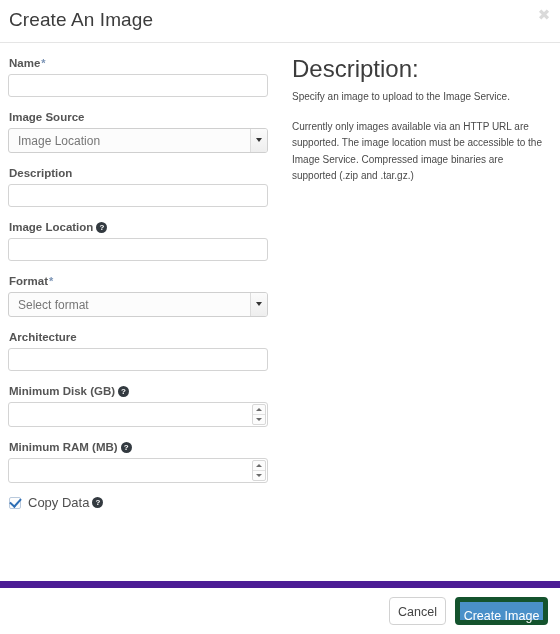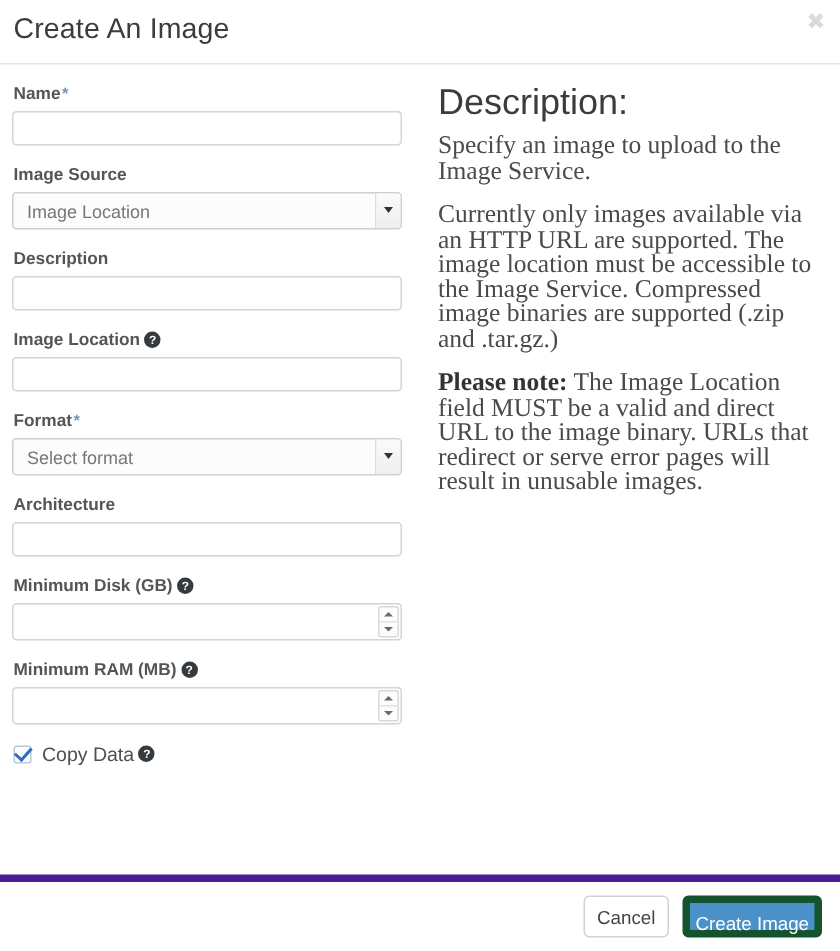--- a/index.html
+++ b/index.html
@@ -59,21 +59,21 @@
     padding: 0;
     font-family: "Liberation Sans", sans-serif;
   }
 
   
   .modal-body {
     flex: 1 1 auto;
     position: relative;
     padding: 0;
     display: flex;
-    border-bottom: 5px solid #4c1d95;
+    border-bottom: 7px solid #4c1d95;
     justify-content: flex-end;
   }
   .col-form {
     width: 285px;
     flex: 0 0 285px;
     padding: 13px 0 0 8px;
     box-sizing: border-box;
   }
   .col-desc {
     flex: 1 1 auto;
@@ -269,25 +269,24 @@
 
   
   .desc-title {
     font-size: 24px;
     font-weight: 400;
     color: #3c3c3c;
     margin: 0 0 8px 0;
     line-height: 24px;
   }
   .desc-p {
-    font-size: 17px;
+    font-size: 10px;
     color: #4a4a4a;
     line-height: 16.5px;
     margin: 0 0 13px 0;
-    font-family: Liberation Serif, serif;
   }
   .desc-p b { font-weight: bold; color: #333; }
 
   
   .modal-footer {
     flex: 0 0 auto;
     height: 46px;
     display: flex;
     align-items: center;
     justify-content: flex-end;
@@ -414,23 +413,20 @@
       </div>
 
 
 
     </div>
 
     <div class="col-desc">
       <div class="desc-title">Description:</div>
       <p class="desc-p">Specify an image to upload to the Image Service.</p>
       <p class="desc-p">Currently only images available via an HTTP URL are supported. The image location must be accessible to the Image Service. Compressed image binaries are supported (.zip and .tar.gz.)</p>
-      <p class="desc-p">
-        <b>Please note:</b><span> The Image Location field MUST be a valid and direct URL to the image binary. URLs that redirect or serve error pages will result in unusable images.</span>
-      </p>
     </div>
 
   </div>
 
   <div class="modal-footer">
     <button class="btn btn-default">Cancel</button>
     <button class="btn btn-primary">Create Image</button>
   </div>
 
 </div>

